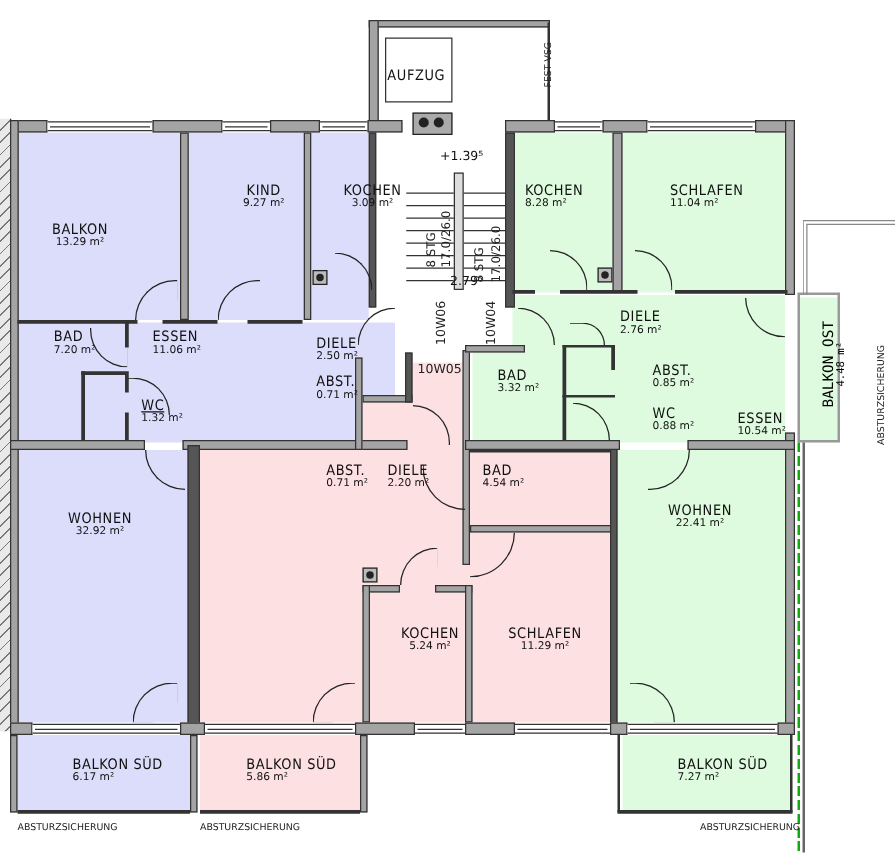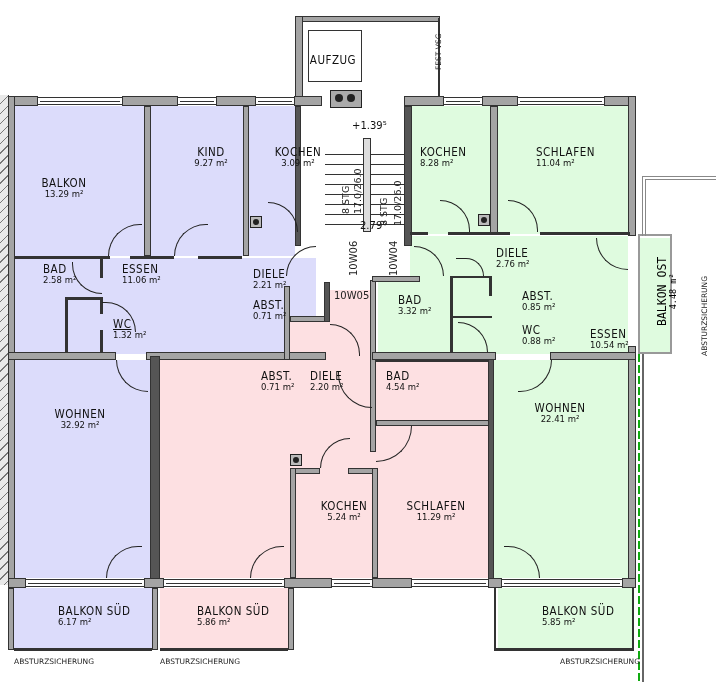--- a/index.html
+++ b/index.html
@@ -201,29 +201,29 @@
   <div class="label" style="left:211px;top:146px;">
       <div class="n">KIND</div>
       <div class="a">9.27 m²</div>
     </div>
   <div class="label" style="left:298px;top:146px;">
       <div class="n">KOCHEN</div>
       <div class="a">3.09 m²</div>
     </div>
   <div class="label left" style="left:43px;top:263px;">
       <div class="n">BAD</div>
-      <div class="a">2.58 m²</div>
+      <div class="a">7.20 m²</div>
     </div>
   <div class="label left" style="left:122px;top:263px;">
       <div class="n">ESSEN</div>
       <div class="a">11.06 m²</div>
     </div>
   <div class="label left" style="left:253px;top:268px;">
       <div class="n">DIELE</div>
-      <div class="a">2.21 m²</div>
+      <div class="a">2.50 m²</div>
     </div>
   <div class="label left" style="left:253px;top:299px;">
       <div class="n">ABST.</div>
       <div class="a">0.71 m²</div>
     </div>
   <div class="label left" style="left:113px;top:318px;">
       <div class="n" style="text-decoration:underline;">WC</div>
       <div class="a">1.32 m²</div>
     </div>
   <div class="label" style="left:80px;top:408px;">
@@ -291,21 +291,21 @@
   <div class="vert" style="left:656px;top:326px;text-align:center;line-height:1.1;">
       <div class="n" style="font-size:11.5px;">BALKON OST</div>
       <div style="font-size:8.5px;">4.48 m²</div>
     </div>
   <div class="label" style="left:560px;top:402px;">
       <div class="n">WOHNEN</div>
       <div class="a">22.41 m²</div>
     </div>
   <div class="label left" style="left:542px;top:605px;">
       <div class="n">BALKON SÜD</div>
-      <div class="a">5.85 m²</div>
+      <div class="a">7.27 m²</div>
     </div>
 
   <div class="small" style="position:absolute;left:14px;top:657px;">ABSTURZSICHERUNG</div>
   <div class="small" style="position:absolute;left:160px;top:657px;">ABSTURZSICHERUNG</div>
   <div class="small" style="position:absolute;left:560px;top:657px;">ABSTURZSICHERUNG</div>
   <div class="vert small" style="left:700px;top:356px;">ABSTURZSICHERUNG</div>
 
 </div>
 
 </body></html>

